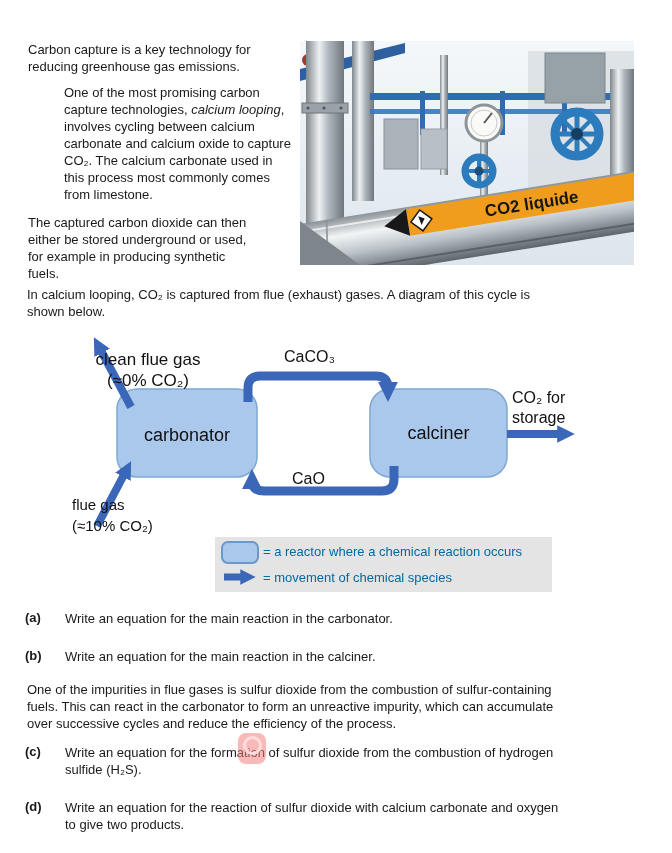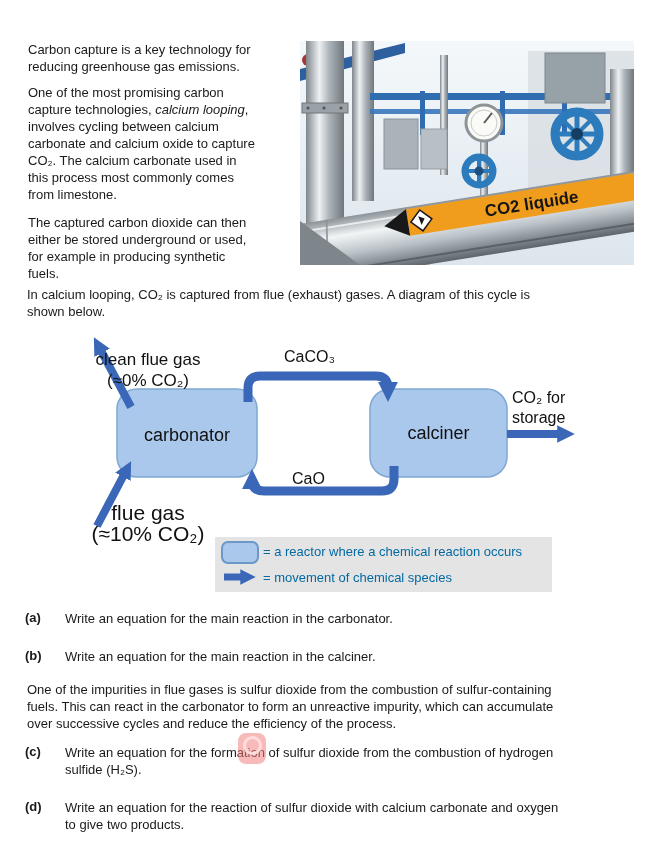--- a/index.html
+++ b/index.html
@@ -4,29 +4,29 @@
 <style>
   html,body{margin:0;padding:0;background:#ffffff;}
   .page{
     position:relative;width:672px;height:853px;background:#ffffff;
     font-family:"Liberation Sans","DejaVu Sans",sans-serif;color:#1a1a1a;overflow:hidden;
   }
   .abs{position:absolute;}
   .pre{white-space:pre-line;}
   .title{left:28px;top:6px;font-size:13.5px;font-weight:bold;}
   .intro{left:28px;width:260px;font-size:13px;line-height:17px;}
-  .p1{top:41px;} .p2{top:84px;} .p3{top:214px;}
+  .p1{top:41px;} .p2{top:84px;margin-left:36px;} .p3{top:214px;}
   .p2 i{font-style:italic;}
   .photo{left:300px;top:41px;width:334px;height:224px;}
   .cycle-intro{left:27px;top:286px;width:620px;font-size:13px;line-height:17px;}
   .diagram{left:0;top:330px;width:672px;height:262px;}
   .diagram svg{position:absolute;left:0;top:0;}
   .dlabel{position:absolute;color:#111;}
   .lbl-clean{left:77px;top:0px;width:142px;text-align:center;font-size:17px;line-height:21px;margin-top:19px;}
-  .lbl-flue{left:72px;top:172px;width:152px;text-align:center;font-size:21px;line-height:21px;}
+  .lbl-flue{left:72px;top:164px;width:152px;font-size:15px;line-height:21px;}
   .lbl-caco3{left:284px;top:18px;font-size:16px;}
   .lbl-cao{left:292px;top:140px;font-size:16px;}
   .lbl-co2for{left:512px;top:58px;font-size:16px;line-height:20px;}
   .lbl-box{display:flex;align-items:center;justify-content:center;font-size:18px;}
   .lbl-carbonator{left:117px;top:59px;width:140px;height:92px;}
   .lbl-calciner{left:370px;top:59px;width:137px;height:88px;}
   .legend-text{position:absolute;font-size:13px;color:#0369a1;text-align:center;}
   .legend-t1{left:263px;top:214px;}
   .legend-t2{left:263px;top:240px;}
   .q-label{position:absolute;left:25px;width:34px;font-size:13px;font-weight:bold;}

